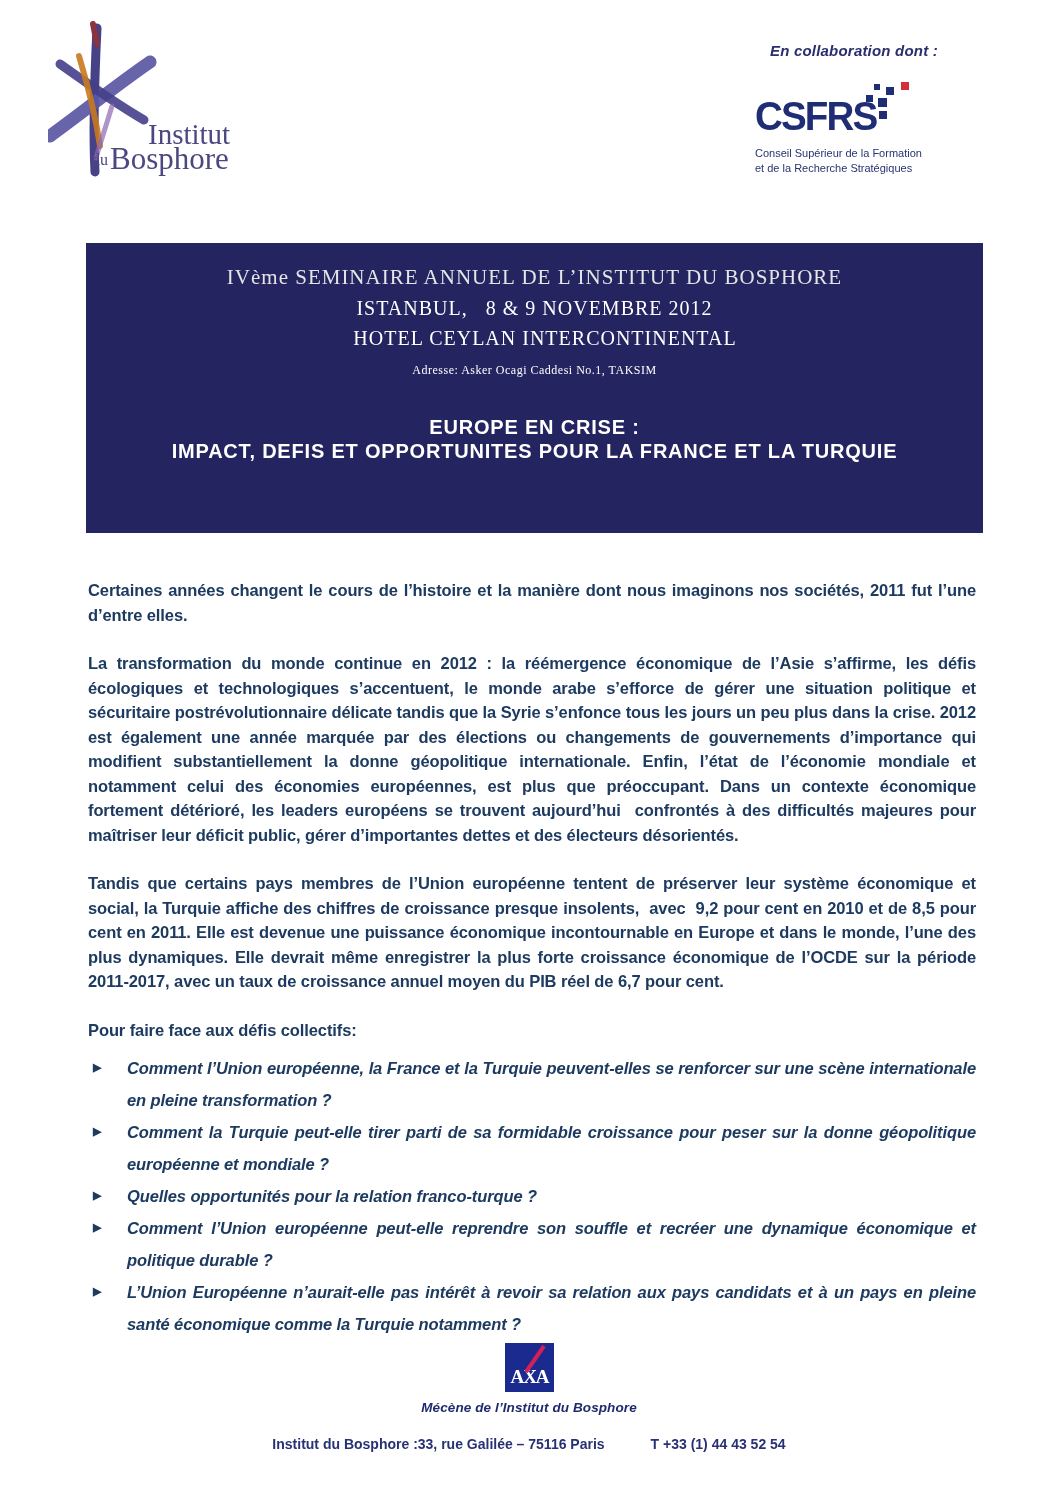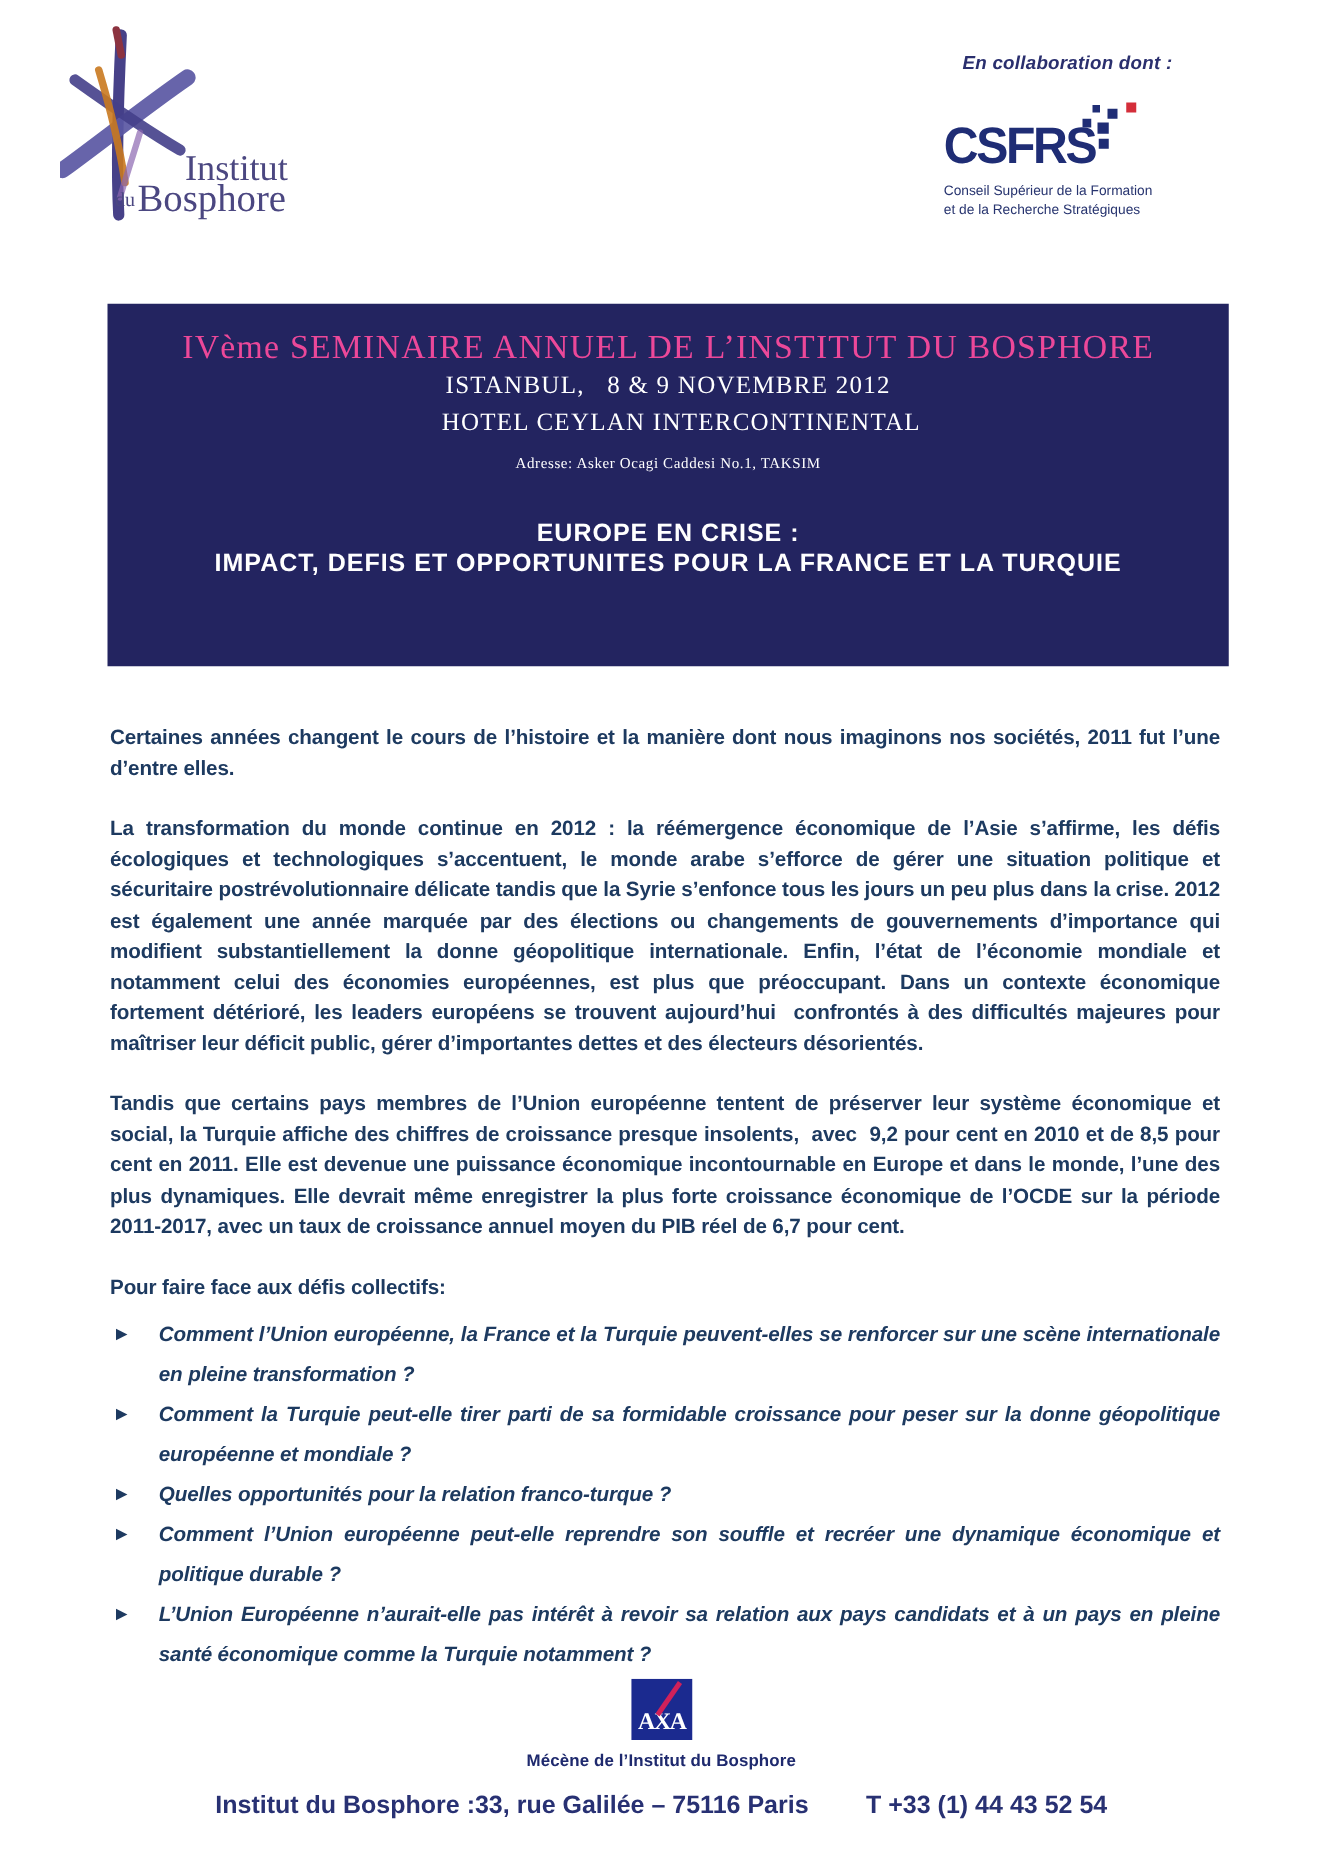--- a/index.html
+++ b/index.html
@@ -25,22 +25,22 @@
   .sq { position:absolute; background:#1f2d75; }
   .sq.red { background:#d42e3a; }
   .csfrs-tagline { font-size:11px; line-height:15px; color:#27346f; }
 
   
   .banner {
     position:absolute; left:86px; top:243px; width:897px; height:290px;
     background:#232460; color:#ffffff; text-align:center; padding-top:22px;
   }
   .banner-title {
-    font-family:"Liberation Serif", serif; font-size:27px; line-height:25px;
-    color:#ec4899; letter-spacing:1px; font-weight:400;
+    font-family:"Liberation Serif", serif; font-size:21px; line-height:25px;
+    color:#e5e5e5; letter-spacing:1px; font-weight:400;
   }
   .banner-date  { margin-top:6px; font-family:"Liberation Serif", serif; font-size:20px; line-height:25px; letter-spacing:1px; }
   .banner-venue { margin-top:5px; font-family:"Liberation Serif", serif; font-size:20px; line-height:25px; letter-spacing:1px;padding-left:21px; }
   .banner-addr  { margin-top:9px; font-family:"Liberation Serif", serif; font-size:12px; line-height:21px; letter-spacing:0.5px; }
   .banner-city  { margin-top:3px; font-family:"Liberation Serif", serif; font-size:16.5px; line-height:21px; letter-spacing:0.5px; }
   .banner-phone { margin-top:3px; font-family:"Liberation Serif", serif; font-size:17.5px; line-height:22px; font-weight:700; letter-spacing:0.5px; }
   .banner-sub1  { margin-top:34px; font-size:20px; line-height:24px; font-weight:700; letter-spacing:0.8px; }
   .banner-sub2  { font-size:20px; line-height:24px; font-weight:700; letter-spacing:0.8px; }
 
   
@@ -52,23 +52,23 @@
   .content p.para { margin-bottom:24px; }
   .list-intro { text-align:left; margin-bottom:10px; }
   ul.qlist { list-style:none; font-style:italic; line-height:32px; }
   ul.qlist li { position:relative; padding-left:39px; text-align:justify; }
   ul.qlist .marker {
     position:absolute; left:5px; top:-1px; font-style:normal; font-size:11px; color:#1d3a60;
   }
 
   
   .axa-block { position:absolute; left:0; top:1343px; width:100%; text-align:center; }
-  .axa-label { margin-top:4px; font-size:13.5px; font-weight:700; color:#1f2a6e; letter-spacing:0.1px; }
+  .axa-label { margin-top:4px; font-size:13.5px; font-weight:700; color:#1f2a6e; letter-spacing:0.1px;font-style:italic; }
   .footer { position:absolute; left:0; top:1432px; width:100%; color:#283173; font-weight:700; }
-  .footer-line { display:flex; justify-content:center; gap:46px; font-size:20px; line-height:25px; }
+  .footer-line { display:flex; justify-content:center; gap:46px; font-size:14px; line-height:25px; }
   .footer-line.second { gap:60px; }
 </style>
 </head>
 <body>
 
 <div class="page">
 
   <div class="institut-logo">
     <svg width="250" height="180" viewBox="0 0 250 180">
       <path d="M49,14 C47,55 45,120 47,158" stroke="#474188" stroke-width="9" fill="none" stroke-linecap="round"></path>

